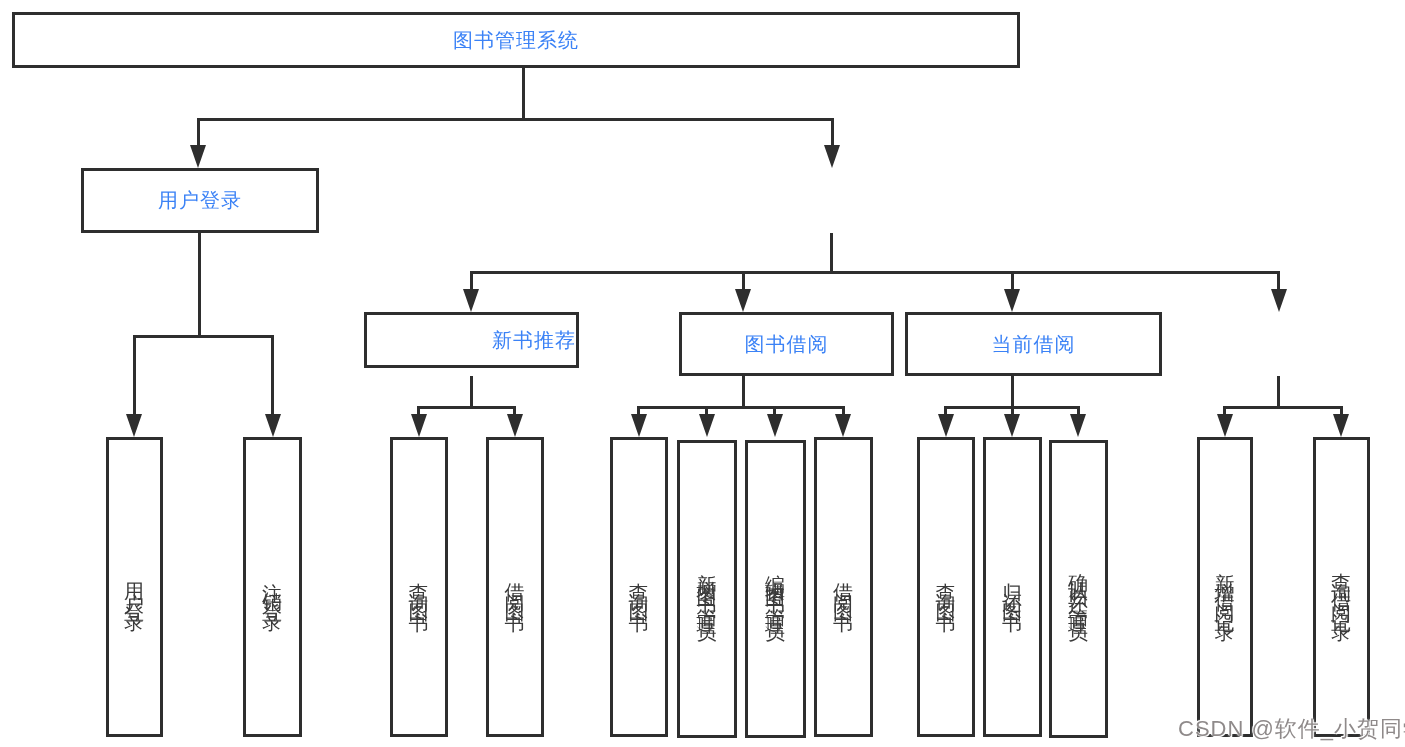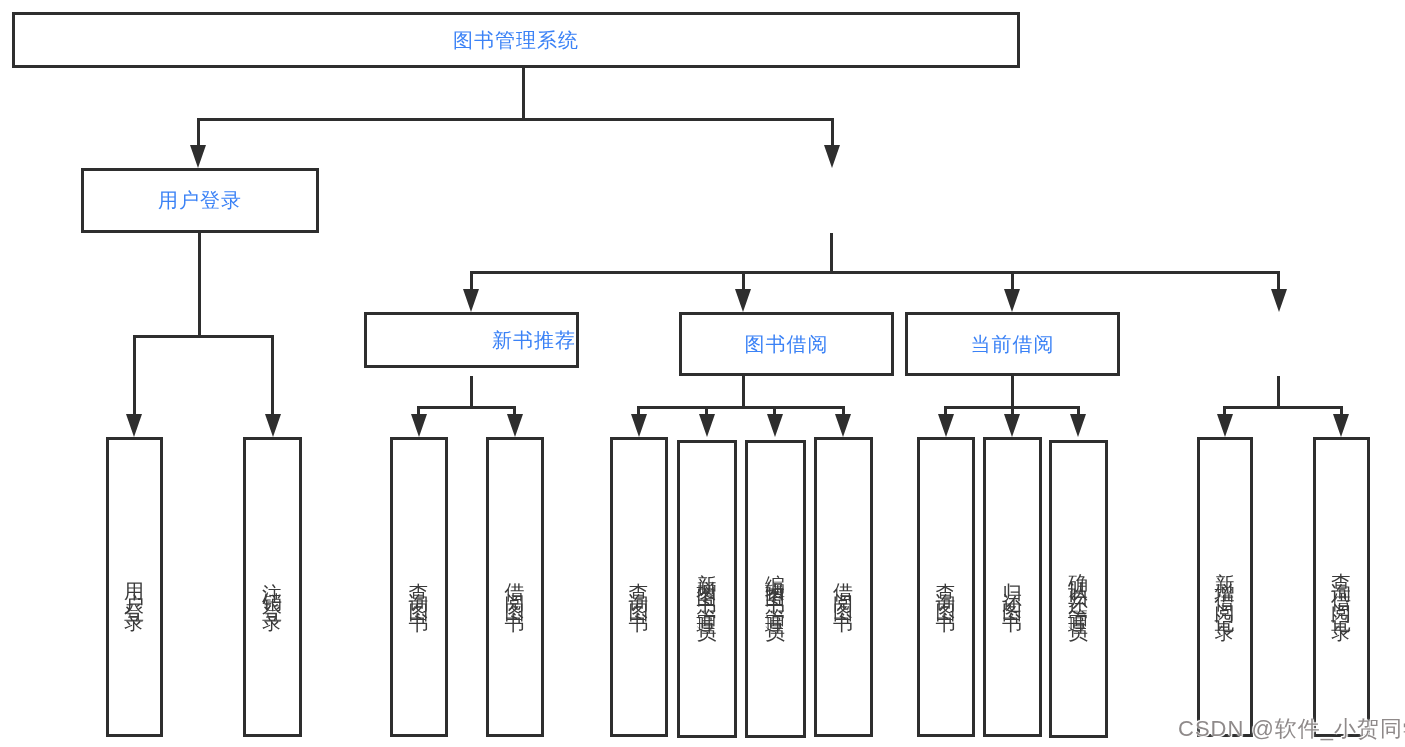--- a/index.html
+++ b/index.html
@@ -99,21 +99,21 @@
   <div class="arrow" style="left:735px;top:289px;"></div>
   <div class="arrow" style="left:1004px;top:289px;"></div>
   <div class="arrow" style="left:1271px;top:289px;"></div>
 
   <div class="box" style="left:364px;top:312px;width:215px;height:56px;justify-content:flex-end;">
     <span>新书推荐</span>
   </div>
   <div class="box" style="left:636px;top:312px;width:215px;height:64px;margin-left:43px;">
     <span>图书借阅</span>
   </div>
-  <div class="box" style="left:905px;top:312px;width:215px;height:64px;text-align:center;">
+  <div class="box" style="left:905px;top:312px;width:257px;height:64px;text-align:center;">
     <span>当前借阅</span>
   </div>
 
   <div class="line" style="left:470px;top:376px;width:3px;height:33px;"></div>
   <div class="line" style="left:417px;top:406px;width:99px;height:3px;"></div>
   <div class="line" style="left:417px;top:406px;width:3px;height:11px;"></div>
   <div class="line" style="left:513px;top:406px;width:3px;height:11px;"></div>
   <div class="arrow" style="left:411px;top:414px;"></div>
   <div class="arrow" style="left:507px;top:414px;"></div>
   <div class="vbox" style="left:390px;top:437px;width:58px;height:300px;">

